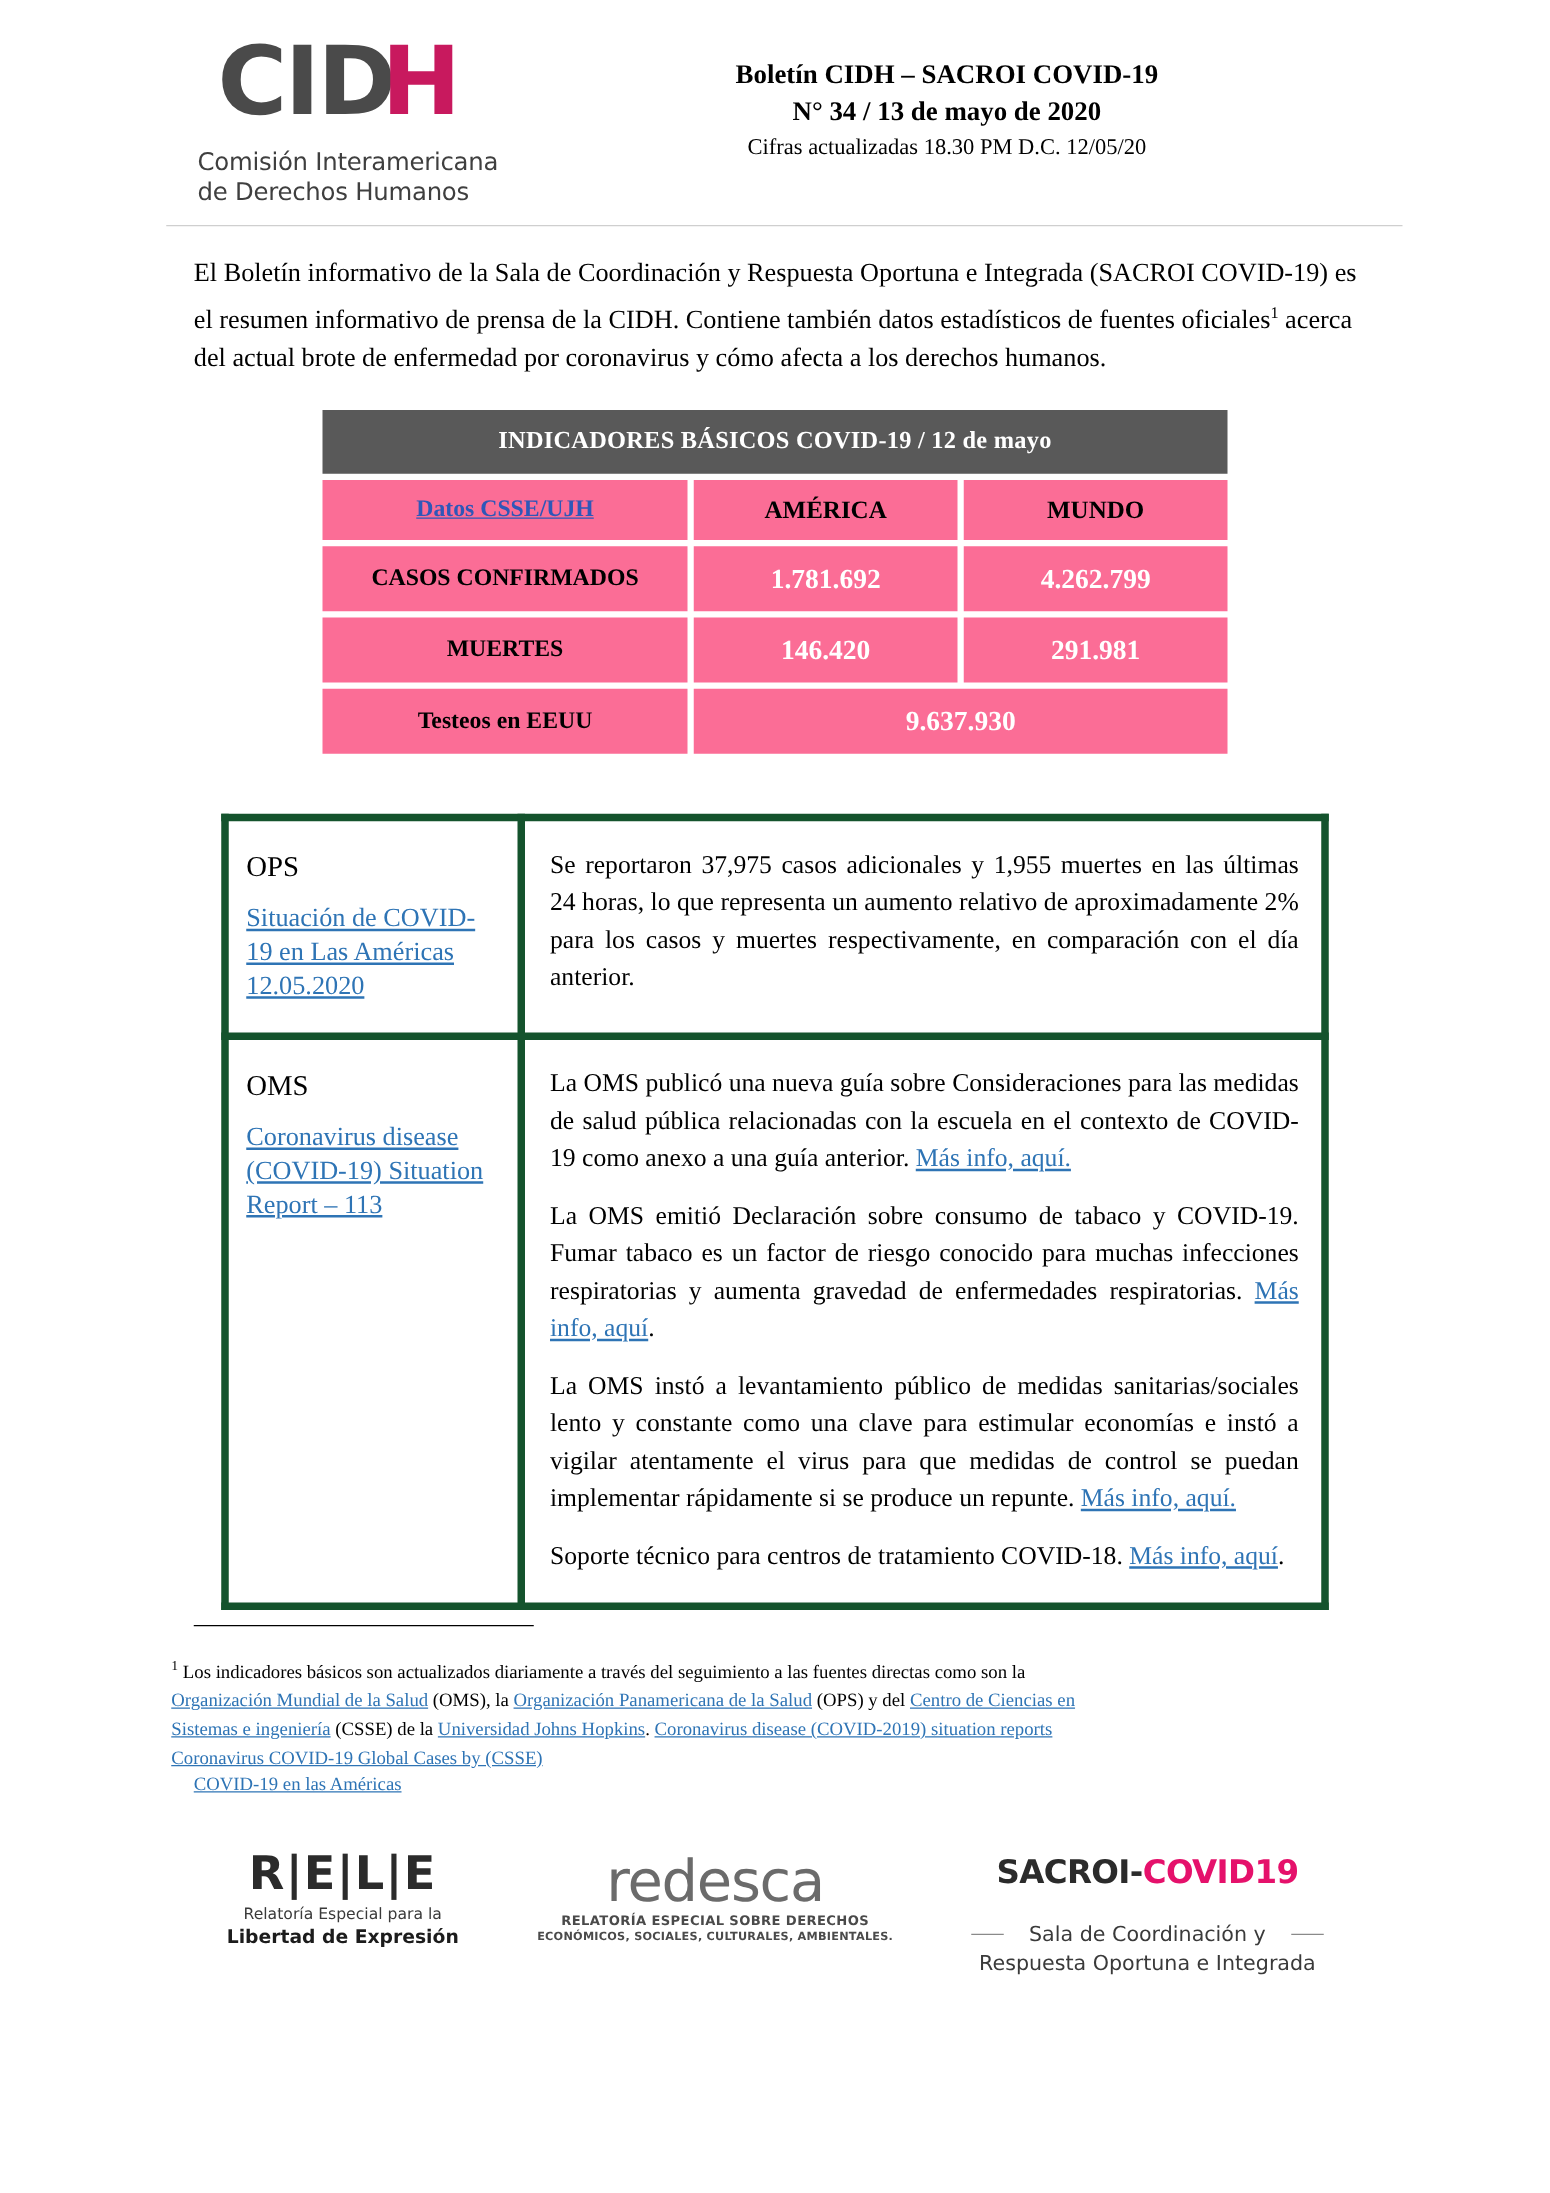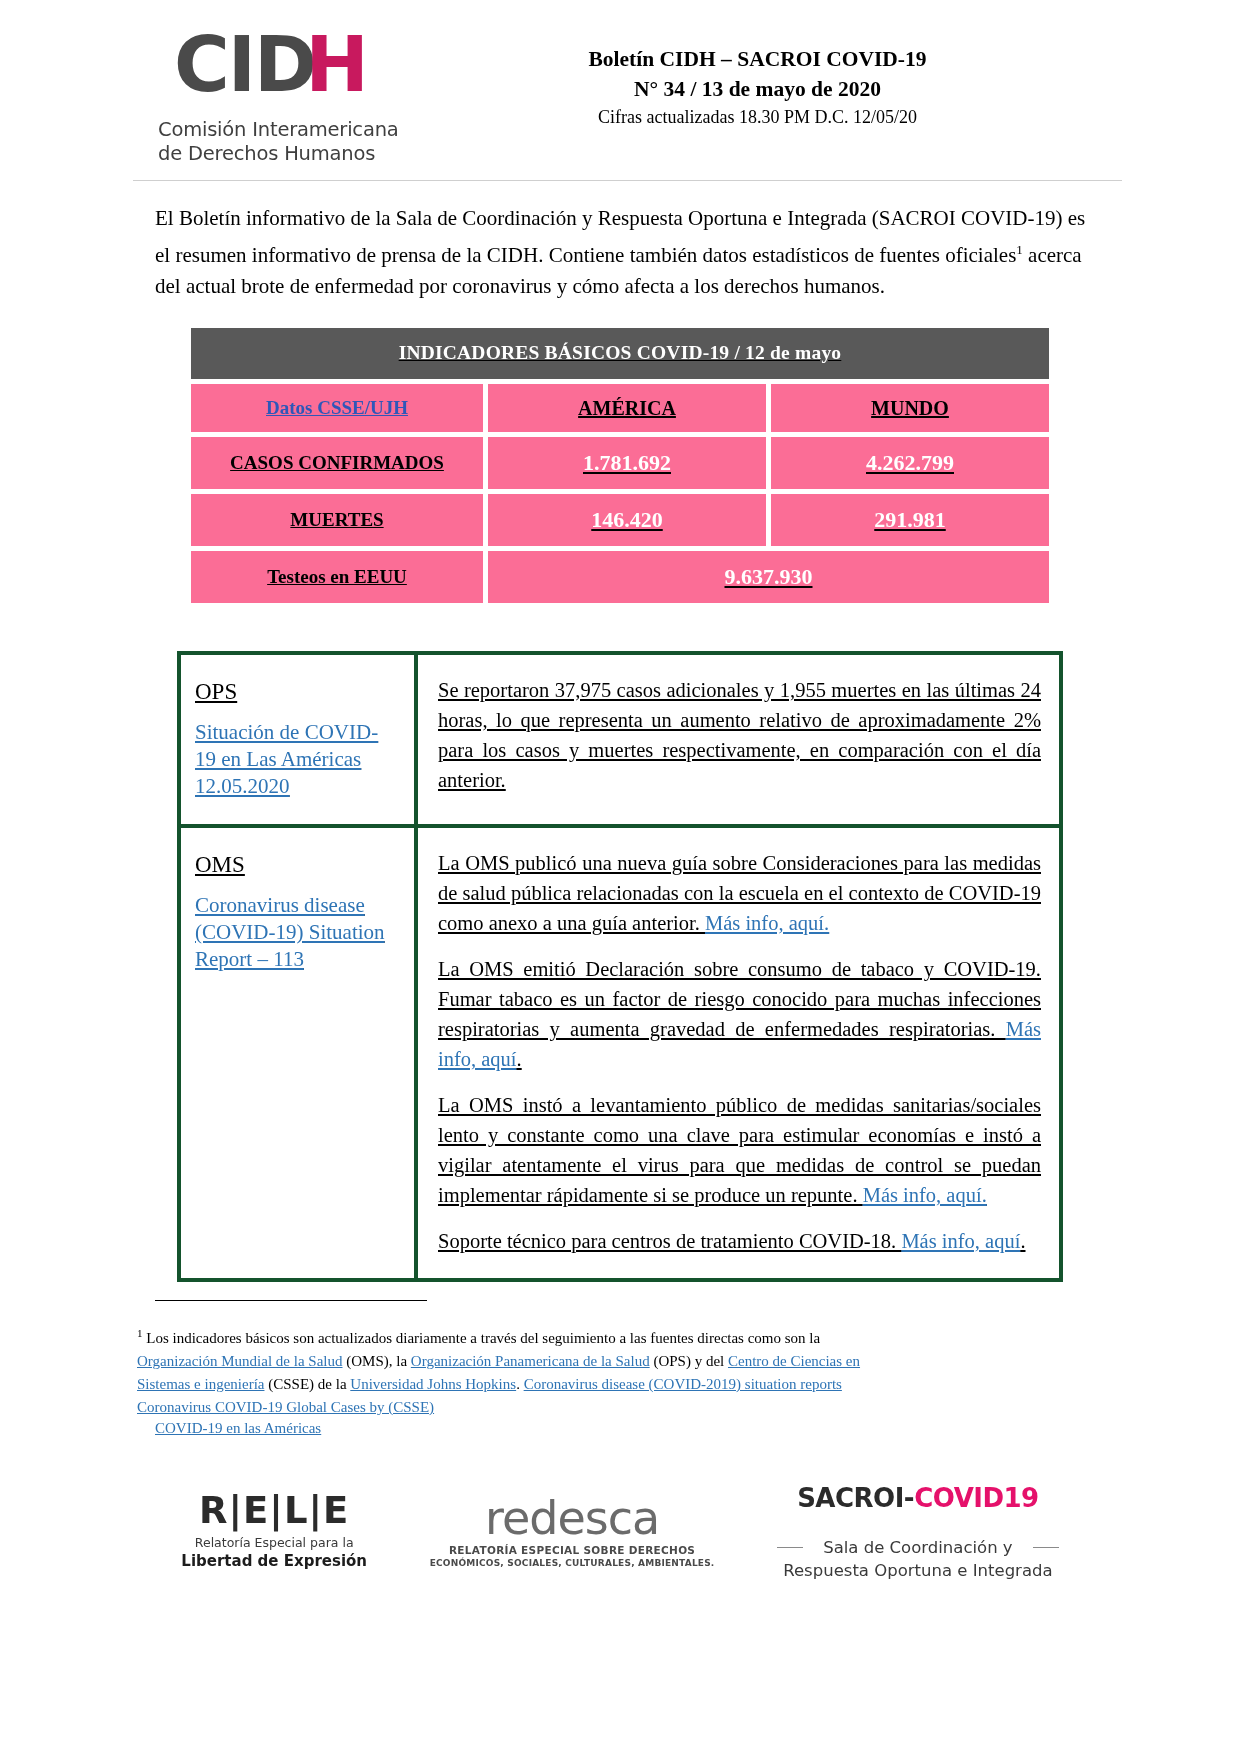--- a/index.html
+++ b/index.html
@@ -95,24 +95,23 @@
     margin: 22px 140px 0 155px;
     font-size: 21px;
     line-height: 31px;
     text-align: left;
   }
   sup.fn { font-size: 13px; vertical-align: super; }
 
   
   .ind-table {
     margin: 26px auto 0 auto;
-    width: 858px;
+    width: 724px;
     border-collapse: separate;
     border-spacing: 0;
-    text-decoration: underline;
   }
   .ind-title {
     background: #595959;
     color: #ffffff;
     font-weight: bold;
     font-size: 19.5px;
     text-align: center;
     padding: 14px 0 15px 0;
     letter-spacing: 0.2px;
   }
@@ -171,24 +170,23 @@
 
   
   .src-table {
     margin: 48px auto 0 auto;
     width: 886px;
     border: 3px solid #f5429b;
     border-collapse: collapse;
     box-sizing: border-box;
   }
   .src-table td {
-    border: 4px solid #14532d;
+    border: 6px solid #14532d;
     vertical-align: top;
     box-sizing: border-box;
-    text-decoration: underline;
   }
   .src-left {
     width: 237px;
     padding: 22px 16px 24px 14px;
   }
   .src-right {
     padding: 20px 18px 22px 20px;
   }
   .org-name {
     font-size: 23px;
@@ -244,21 +242,21 @@
     line-height: 23px;
   }
 
   
   .footer {
     position: absolute;
     left: 0;
     top: 1478px;
     width: 1240px;
     display: flex;
-    align-items: center;
+    align-items: flex-start;
     justify-content: space-around;
     padding: 0 150px;
     box-sizing: border-box;
   }
   .rele {
     text-align: center;
     font-family: "DejaVu Sans", sans-serif;
   }
   .rele-top {
     font-weight: bold;

